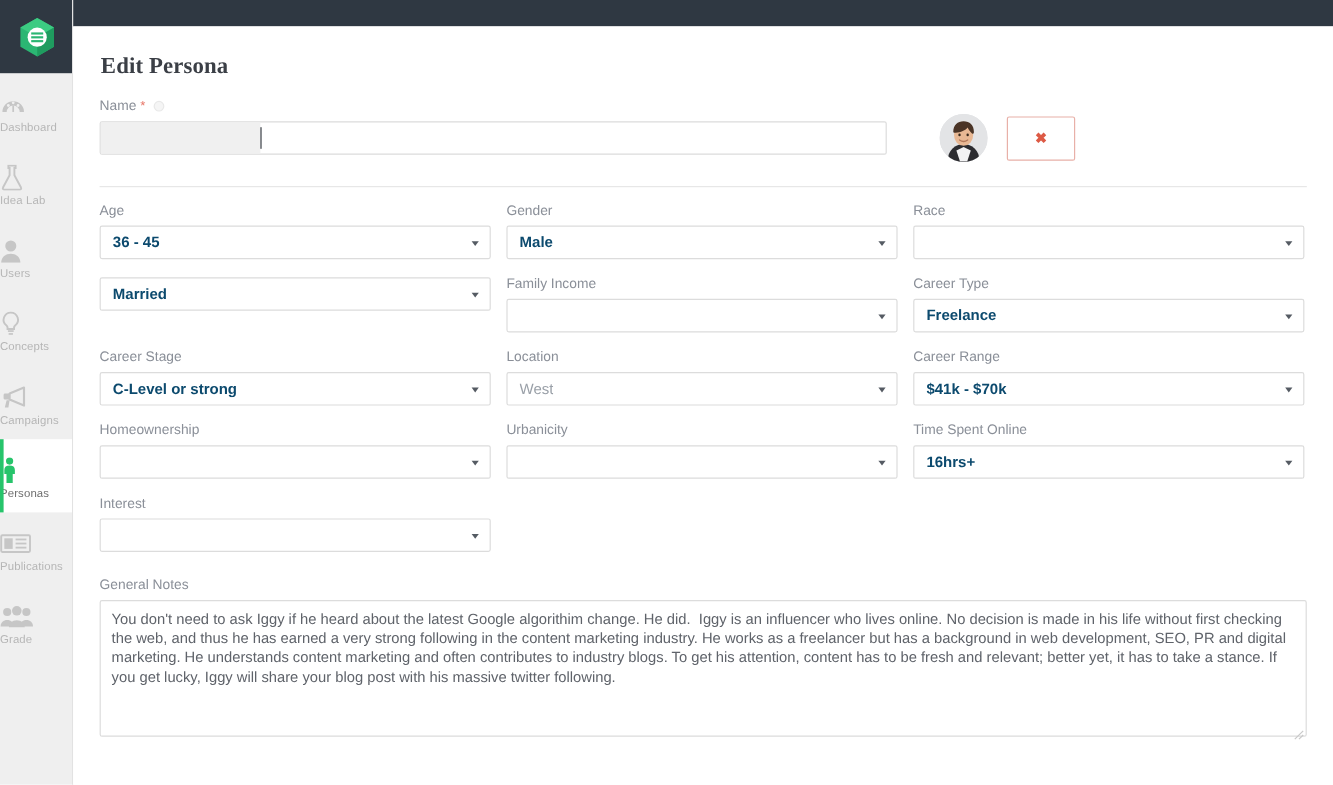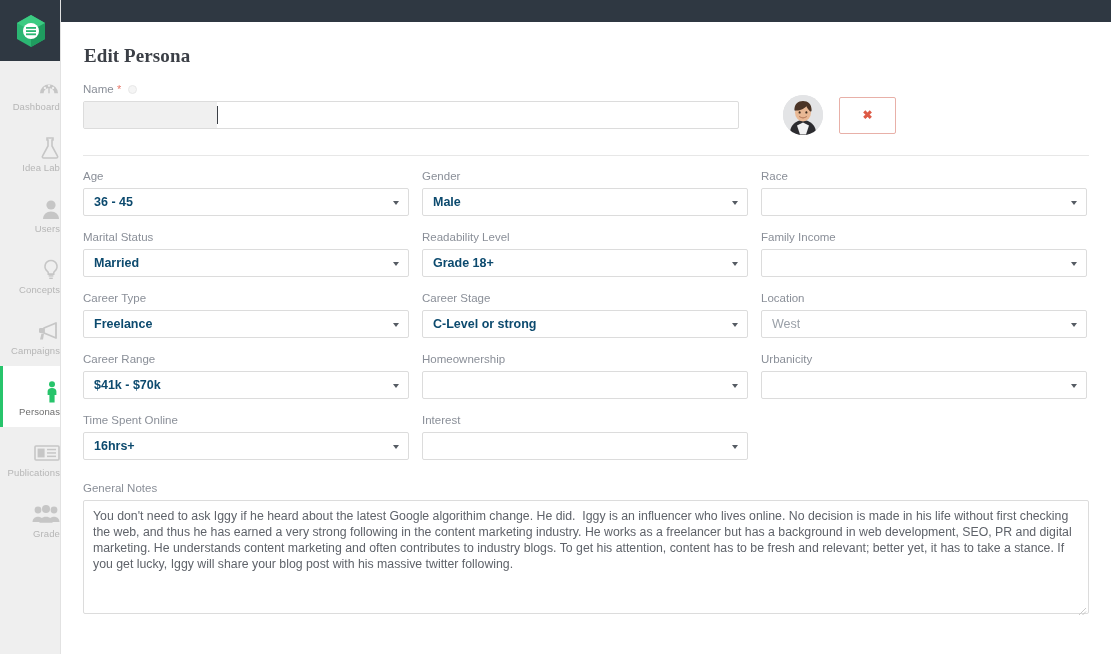--- a/index.html
+++ b/index.html
@@ -24,21 +24,21 @@
   #logo-block {
     height: 61px; width: 61px;
     background: #2f3842;
     display:flex; align-items:center; justify-content:center;
   }
   .hexlogo { width: 32px; height: 34px; position: relative; }
 
   .nav-item {
     height: 61px;
     display:flex; flex-direction:column;
-    align-items:flex-end; justify-content:center;
+    align-items:flex-start; justify-content:center;
     padding-top: 4px;
     position: relative;
     cursor: pointer;
   }
   .nav-item .nav-icon {
     height: 22px; display:flex; align-items:center; justify-content:center;
     margin-bottom: 4px;
     color: #c6c6c6;
   }
   .nav-item .nav-label {
@@ -387,30 +387,22 @@
           </div>
         </div>
         <div class="cell">
           <label class="field-label">Race</label>
           <div class="select-box">
             <span class="select-val"></span>
             <span class="caret-down"></span>
           </div>
         </div>
         <div class="cell">
-          <label class="field-label">Marital Status</label>
           <div class="select-box">
             <span class="select-val">Married</span>
-            <span class="caret-down"></span>
-          </div>
-        </div>
-        <div class="cell">
-          <label class="field-label">Readability Level</label>
-          <div class="select-box">
-            <span class="select-val">Grade 18+</span>
             <span class="caret-down"></span>
           </div>
         </div>
         <div class="cell">
           <label class="field-label">Family Income</label>
           <div class="select-box">
             <span class="select-val"></span>
             <span class="caret-down"></span>
           </div>
         </div>

